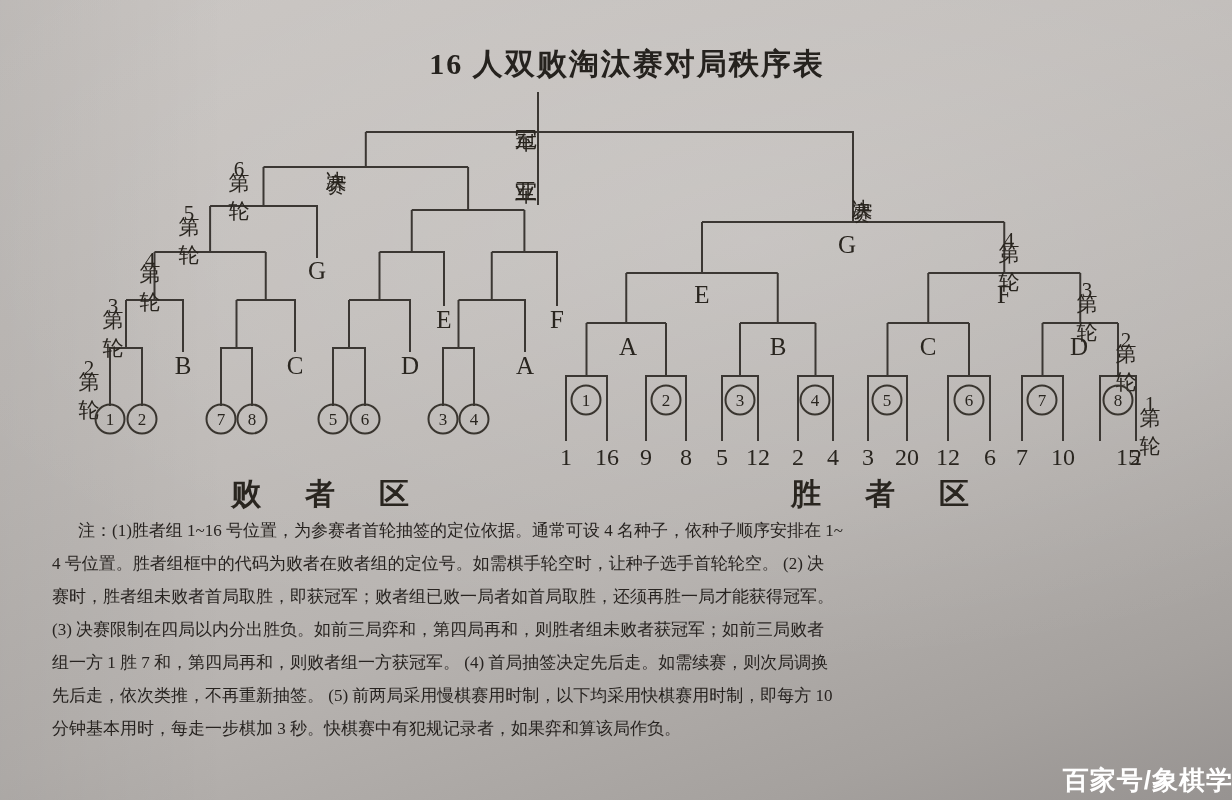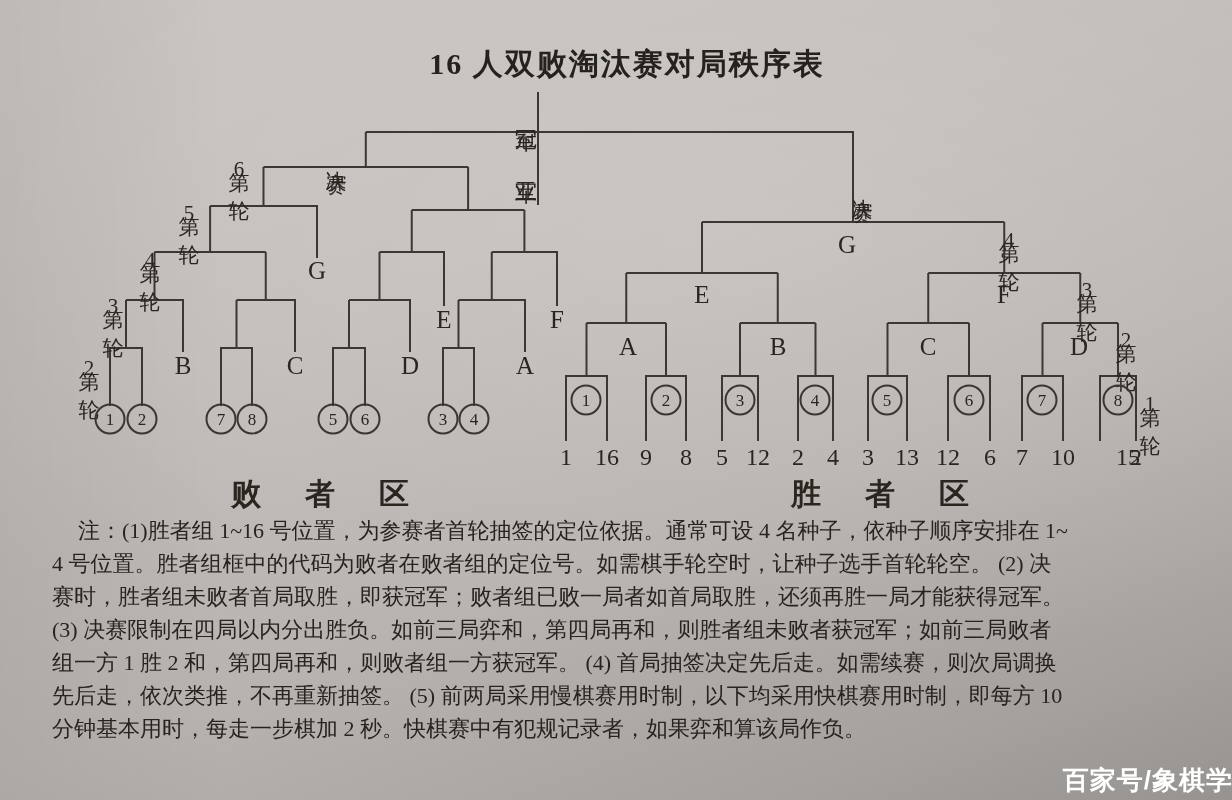--- a/index.html
+++ b/index.html
@@ -15,21 +15,21 @@
     font-size:30px;font-weight:bold;letter-spacing:2px;margin:0;color:#25221e;white-space:nowrap;}
   .lines{position:absolute;left:0;top:0;}
   .lbl{position:absolute;transform:translate(-50%,-50%);white-space:nowrap;}
   .v{writing-mode:vertical-rl;text-orientation:upright;letter-spacing:2px;}
   .letter{font-size:25px;}
   .round{font-size:21px;}
   .codeC{width:27px;height:27px;border:2px solid #39352f;border-radius:50%;
     display:flex;align-items:center;justify-content:center;font-size:17px;line-height:1;}
   .seed{font-size:24px;}
   .zone{font-size:30px;font-weight:bold;letter-spacing:44px;}
-  .notes{position:absolute;left:52px;top:514px;width:1155px;font-size:22px;line-height:33px;color:#272320;}
+  .notes{position:absolute;left:52px;top:514px;width:1155px;font-size:17px;line-height:33px;color:#272320;}
   .notes .ln{white-space:nowrap;}
   .notes .first{text-indent:26px;}
   .watermark{position:absolute;right:0;top:763px;
     font-family:"Liberation Sans","DejaVu Sans",sans-serif;
     font-size:26px;font-weight:bold;color:#ffffff;letter-spacing:1px;}
 </style>
 </head>
 <body>
 
 <div class="page">
@@ -156,36 +156,36 @@
 
   <span class="lbl seed" style="left:566px;top:457px;">1</span>
   <span class="lbl seed" style="left:607px;top:457px;">16</span>
   <span class="lbl seed" style="left:646px;top:457px;">9</span>
   <span class="lbl seed" style="left:686px;top:457px;">8</span>
   <span class="lbl seed" style="left:722px;top:457px;">5</span>
   <span class="lbl seed" style="left:758px;top:457px;">12</span>
   <span class="lbl seed" style="left:798px;top:457px;">2</span>
   <span class="lbl seed" style="left:833px;top:457px;">4</span>
   <span class="lbl seed" style="left:868px;top:457px;">3</span>
-  <span class="lbl seed" style="left:907px;top:457px;">13</span>
+  <span class="lbl seed" style="left:907px;top:457px;">20</span>
   <span class="lbl seed" style="left:948px;top:457px;">12</span>
   <span class="lbl seed" style="left:990px;top:457px;">6</span>
   <span class="lbl seed" style="left:1022px;top:457px;">7</span>
   <span class="lbl seed" style="left:1063px;top:457px;">10</span>
   <span class="lbl seed" style="left:1100px;top:457px;margin-left:28px;">15</span>
   <span class="lbl seed" style="left:1136px;top:457px;">2</span>
 
   <span class="lbl zone" style="left:342px;top:494px;">败者区</span>
   <span class="lbl zone" style="left:902px;top:494px;">胜者区</span>
 
   <div class="notes">
     <div class="ln first">注：(1)胜者组 1~16 号位置，为参赛者首轮抽签的定位依据。通常可设 4 名种子，依种子顺序安排在 1~</div>
     <div class="ln">4 号位置。胜者组框中的代码为败者在败者组的定位号。如需棋手轮空时，让种子选手首轮轮空。 (2) 决</div>
     <div class="ln">赛时，胜者组未败者首局取胜，即获冠军；败者组已败一局者如首局取胜，还须再胜一局才能获得冠军。</div>
     <div class="ln">(3) 决赛限制在四局以内分出胜负。如前三局弈和，第四局再和，则胜者组未败者获冠军；如前三局败者</div>
-    <div class="ln">组一方 1 胜 2 和，第四局再和，则败者组一方获冠军。 (4) 首局抽签决定先后走。如需续赛，则次局调换</div>
+    <div class="ln">组一方 1 胜 7 和，第四局再和，则败者组一方获冠军。 (4) 首局抽签决定先后走。如需续赛，则次局调换</div>
     <div class="ln">先后走，依次类推，不再重新抽签。 (5) 前两局采用慢棋赛用时制，以下均采用快棋赛用时制，即每方 10</div>
-    <div class="ln">分钟基本用时，每走一步棋加 2 秒。快棋赛中有犯规记录者，如果弈和算该局作负。</div>
+    <div class="ln">分钟基本用时，每走一步棋加 3 秒。快棋赛中有犯规记录者，如果弈和算该局作负。</div>
   </div>
 
   <div class="watermark">百家号/象棋学习</div>
 
 </div>
 
 </body></html>

